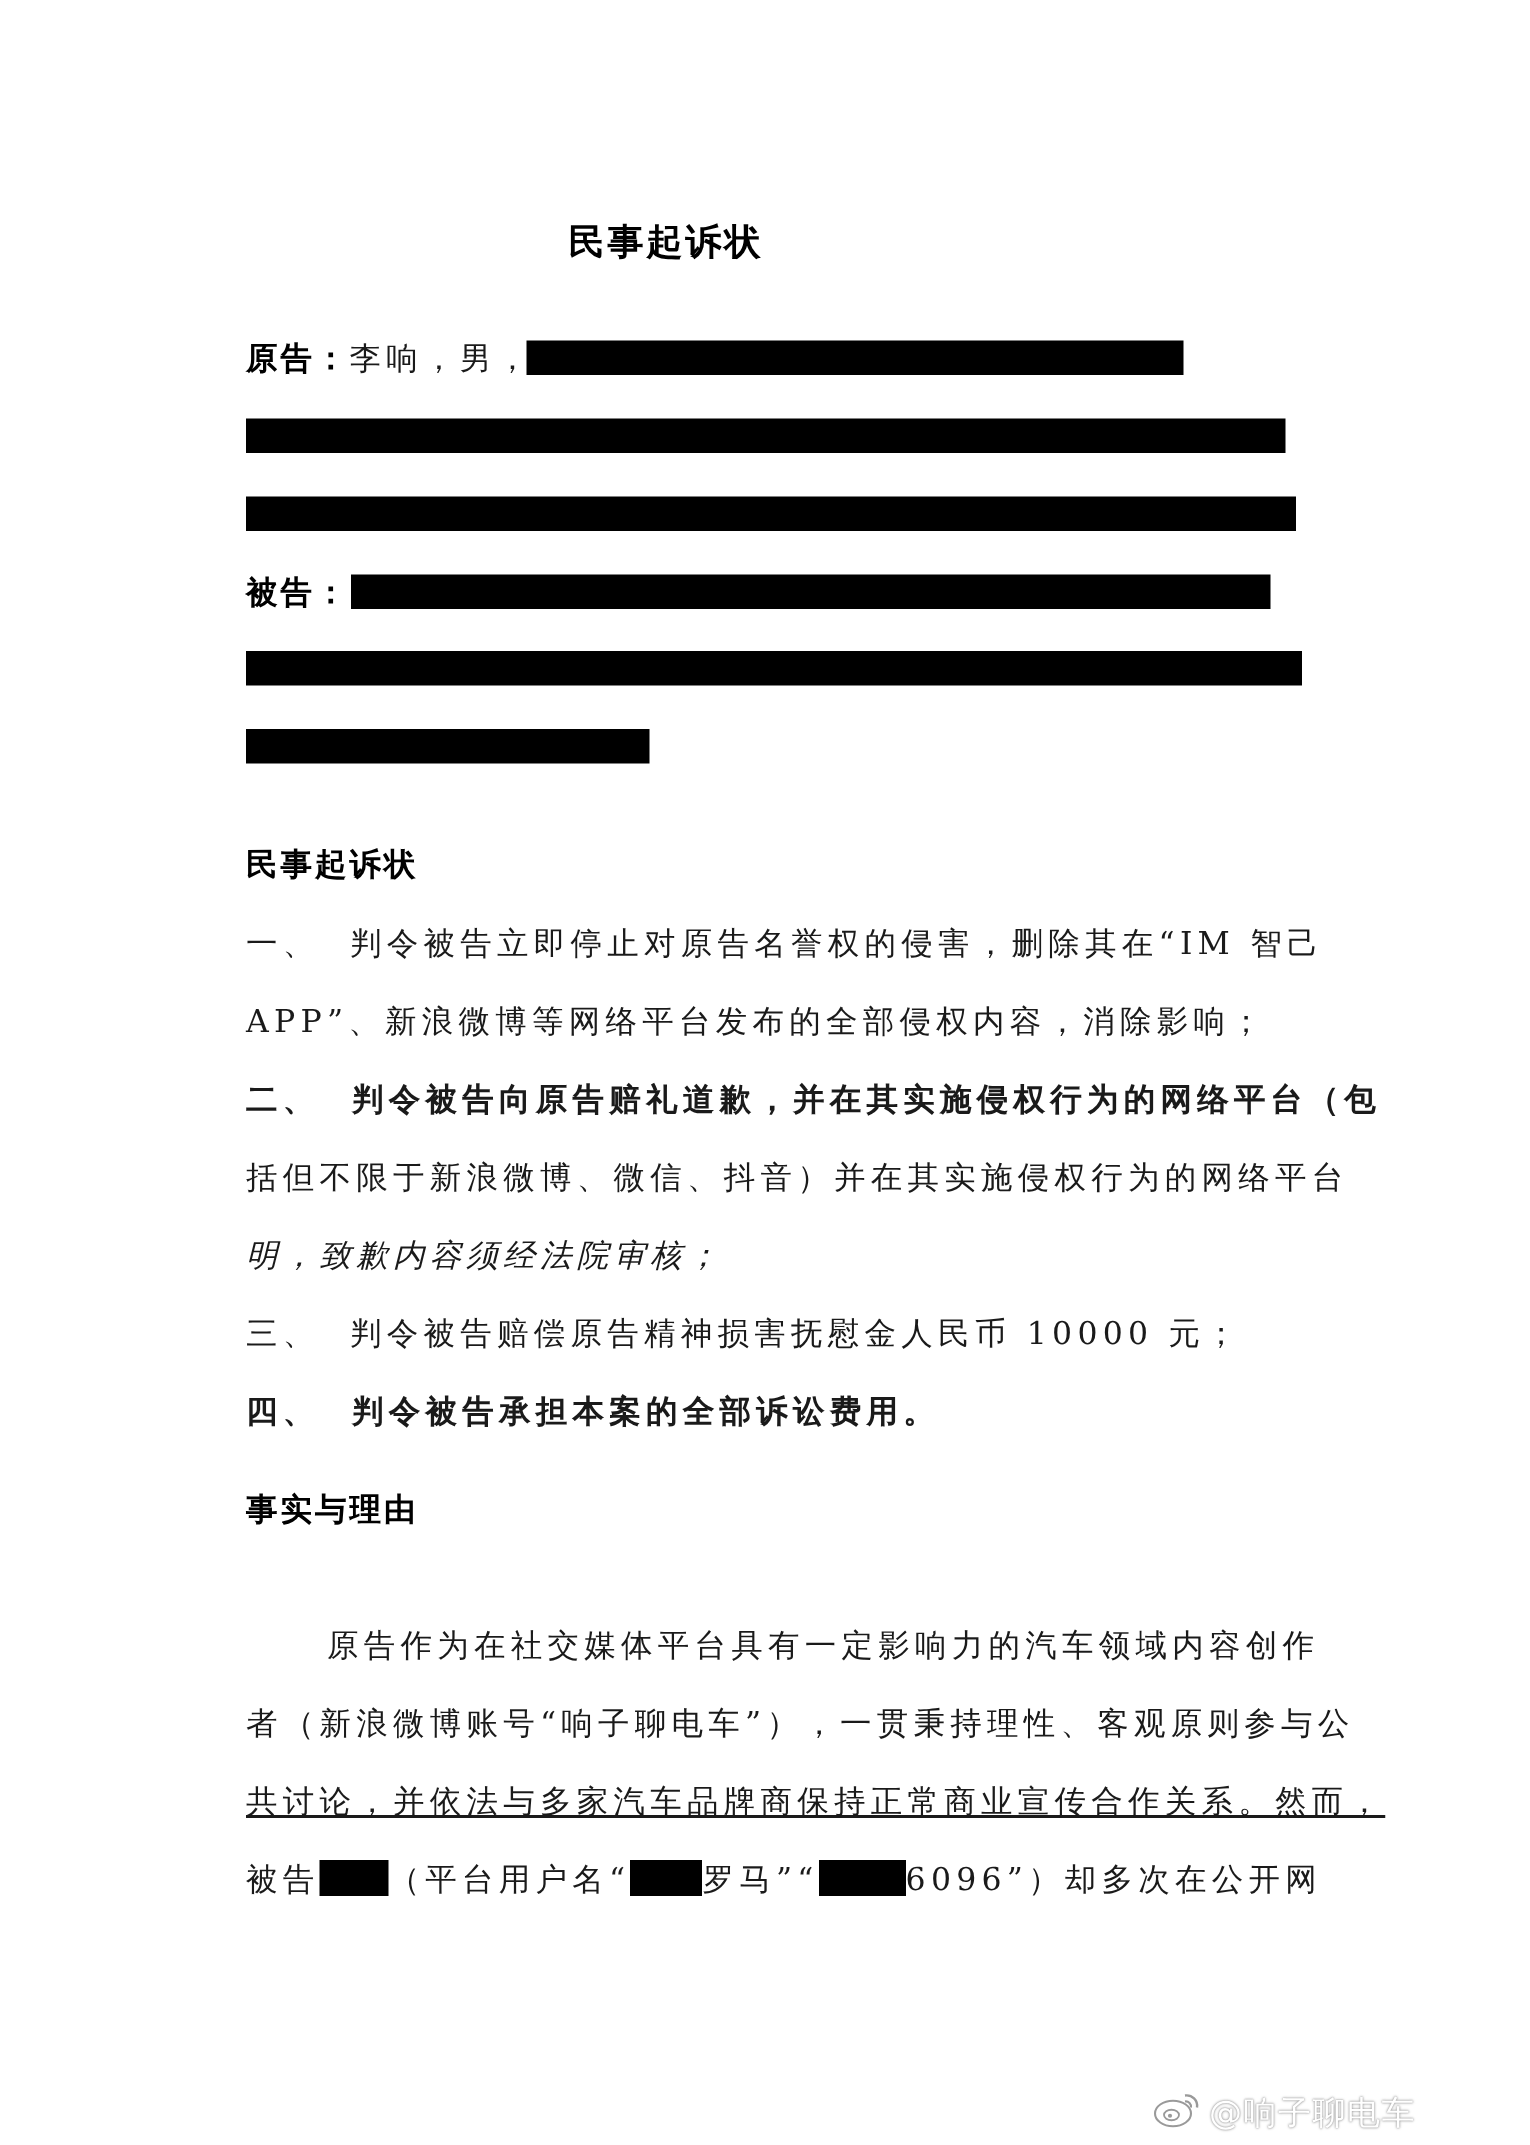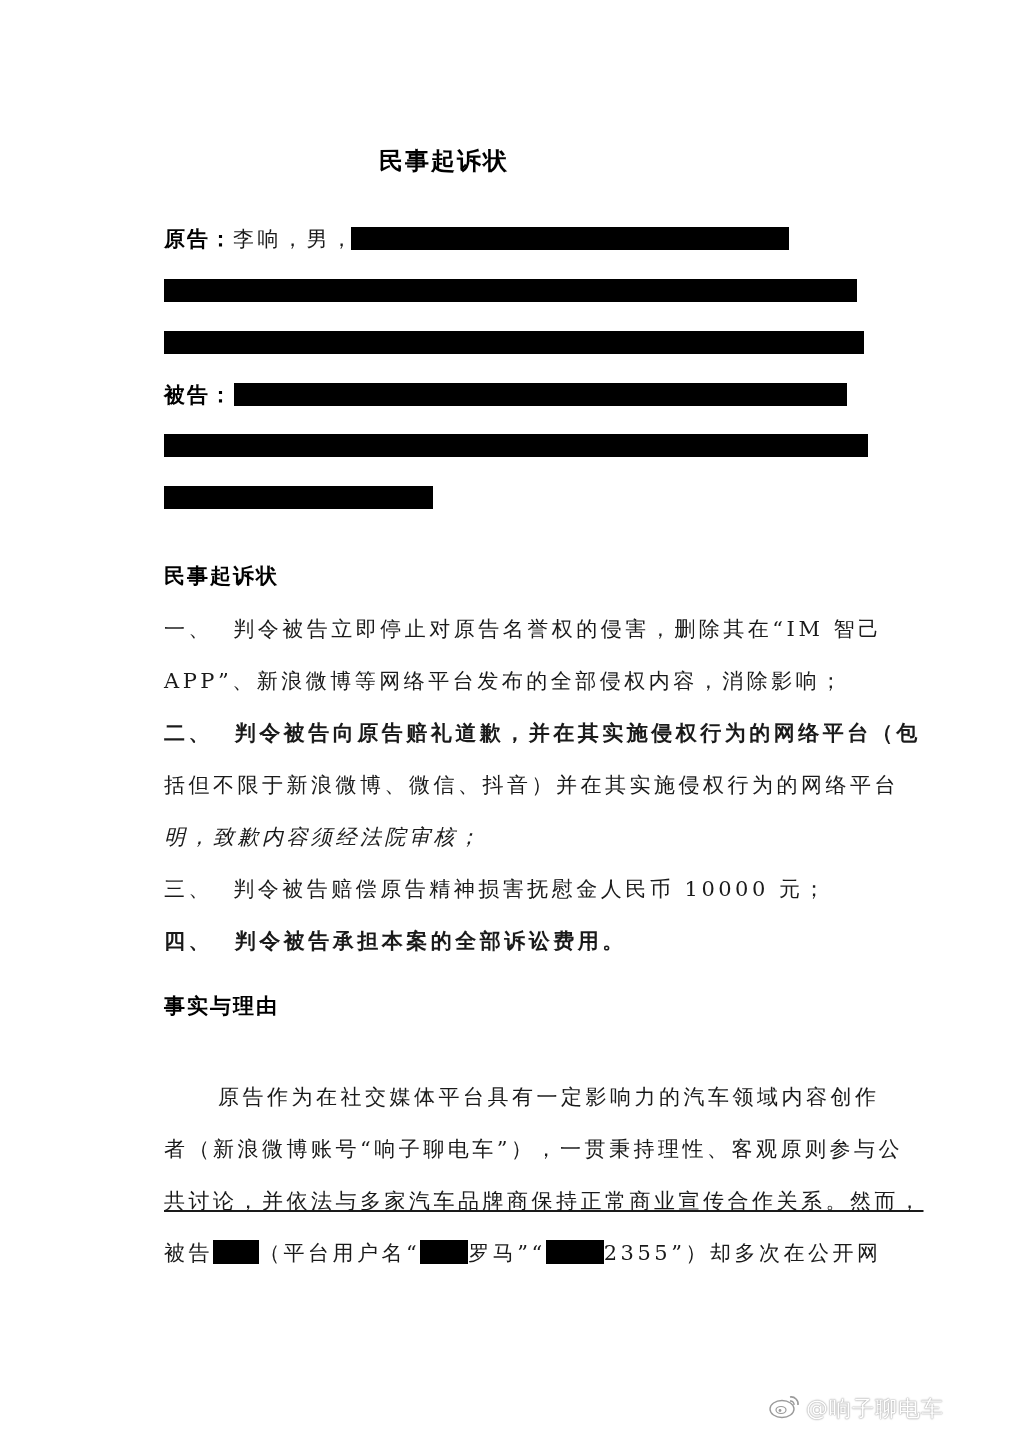--- a/index.html
+++ b/index.html
@@ -57,21 +57,21 @@
   <div class="line" style="top:926px;font-weight:bold;">
     <span>四、</span>&nbsp;&nbsp;<span>判令被告承担本案的全部诉讼费用。</span>
   </div>
 
   <div class="heading" style="top:992px;">事实与理由</div>
 
   <div class="line" style="top:1082px; left:218px;text-align:right;">原告作为在社交媒体平台具有一定影响力的汽车领域内容创作</div>
   <div class="line" style="top:1134px;">者（新浪微博账号“响子聊电车”），一贯秉持理性、客观原则参与公</div>
   <div class="line" style="top:1186px;text-decoration:underline;">共讨论，并依法与多家汽车品牌商保持正常商业宣传合作关系。然而，</div>
   <div class="line" style="top:1238px;">
-    <span>被告</span><span class="inline-redact" style="width:46px;"></span><span>（平台用户名“</span><span class="inline-redact" style="width:48px;"></span><span>罗马”“</span><span class="inline-redact" style="width:58px;"></span><span>2355”）却多次在公开网</span>
+    <span>被告</span><span class="inline-redact" style="width:46px;"></span><span>（平台用户名“</span><span class="inline-redact" style="width:48px;"></span><span>罗马”“</span><span class="inline-redact" style="width:58px;"></span><span>6096”）却多次在公开网</span>
   </div>
 
   <div class="watermark">
     <span>
       <svg width="34" height="26" viewBox="0 0 34 26">
         <ellipse cx="14" cy="16" rx="12" ry="8.5" fill="#fff" stroke="#9a9a9a" stroke-width="1.4"></ellipse>
         <ellipse cx="13" cy="17" rx="5" ry="3.5" fill="none" stroke="#9a9a9a" stroke-width="1.2"></ellipse>
         <circle cx="12" cy="17.5" r="1.4" fill="#9a9a9a"></circle>
         <path d="M22 4 a7 7 0 0 1 8 8" fill="none" stroke="#9a9a9a" stroke-width="1.6"></path>
         <path d="M22 8 a3.5 3.5 0 0 1 4 4" fill="none" stroke="#9a9a9a" stroke-width="1.4"></path>

